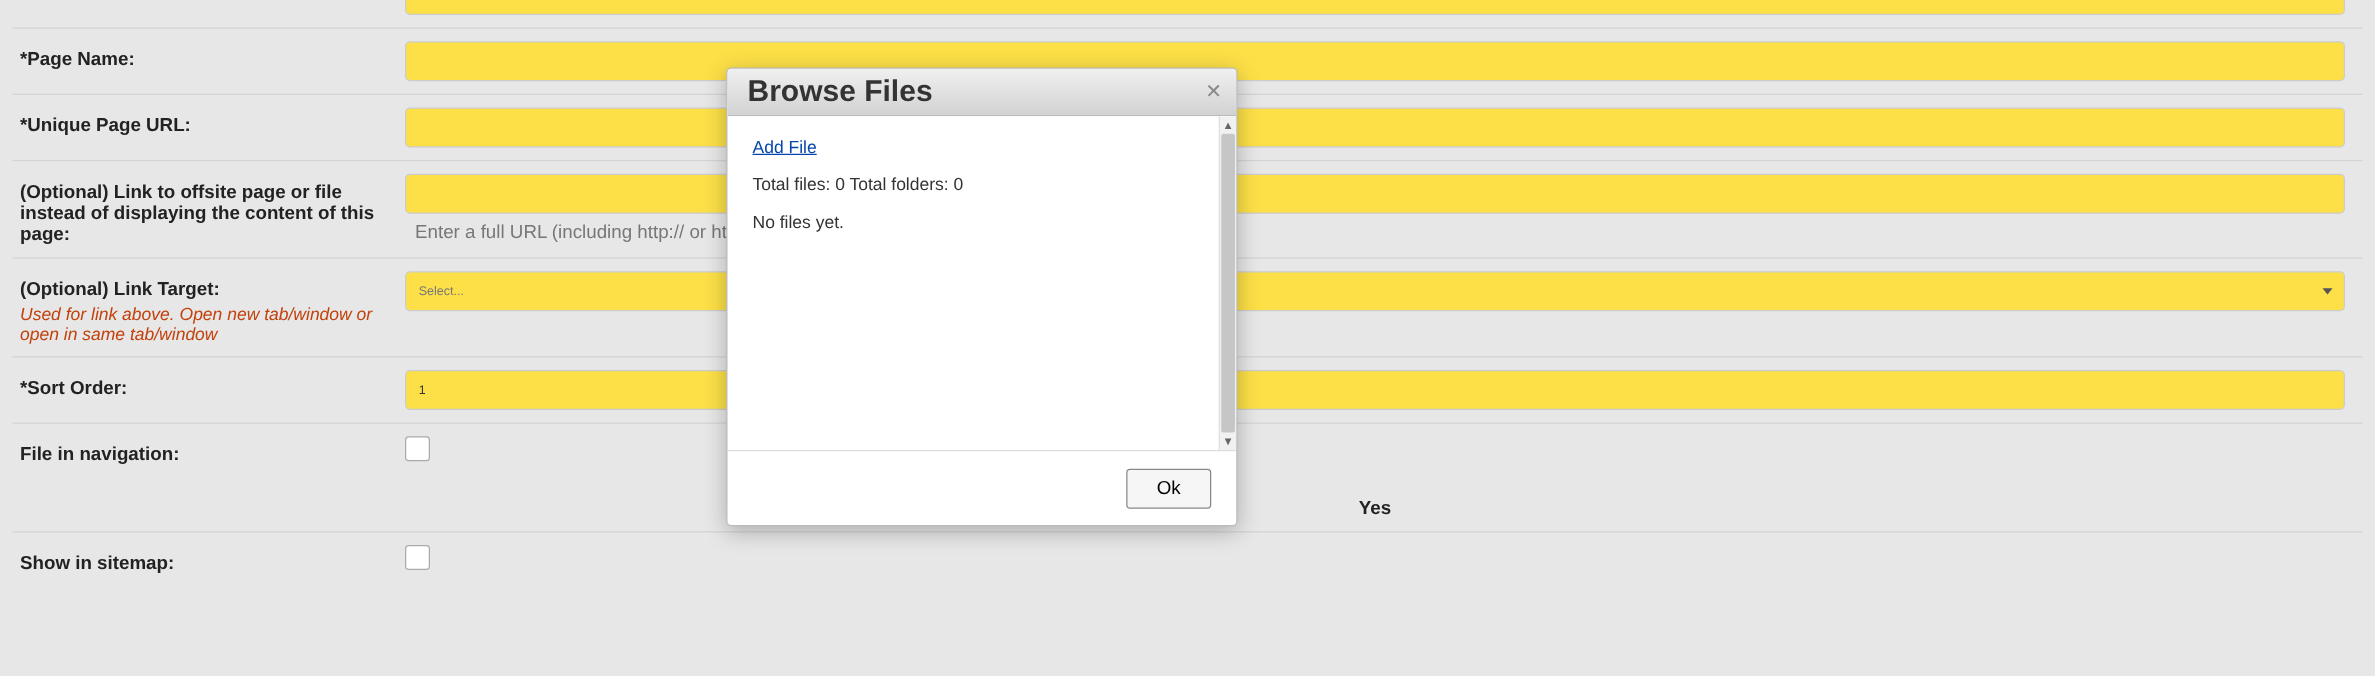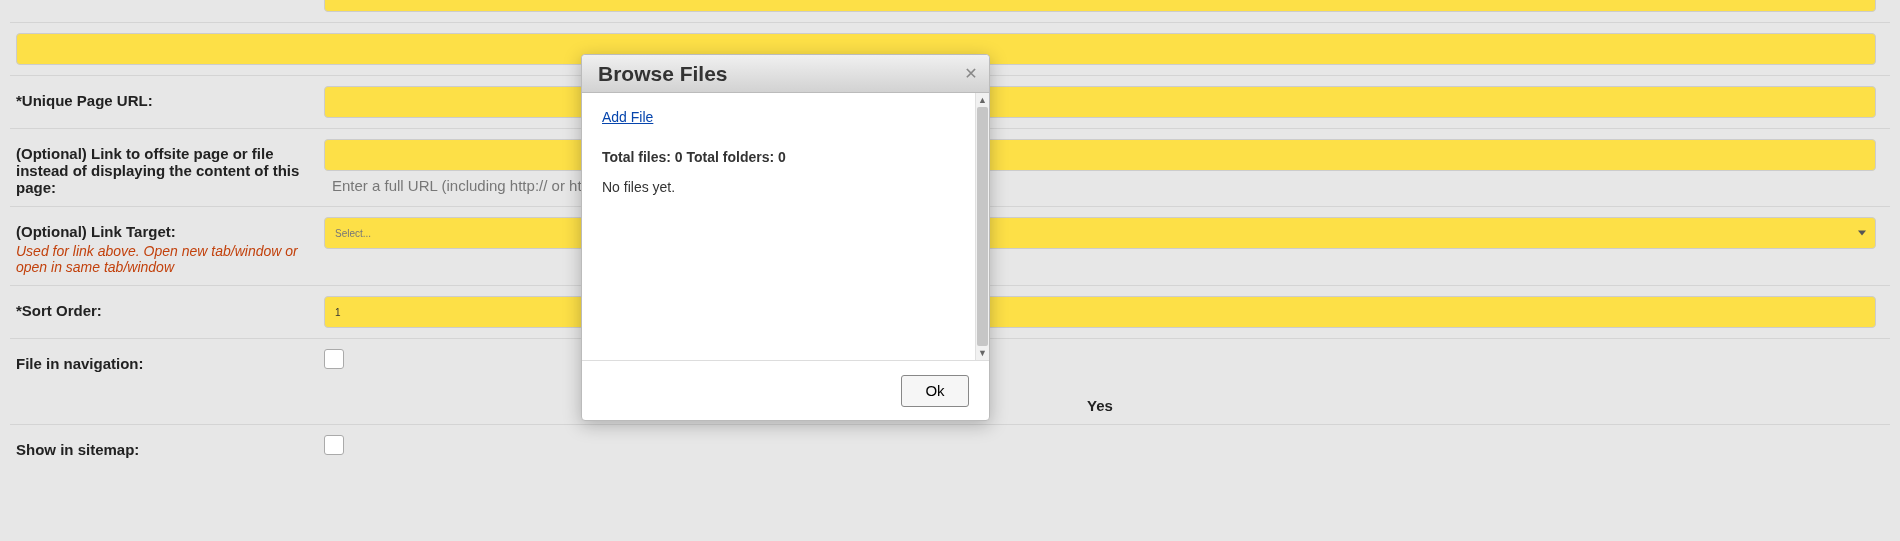--- a/index.html
+++ b/index.html
@@ -108,21 +108,21 @@
   .dialog-titlebar {
     height: 38px;
     background: linear-gradient(#f0f0f0, #d2d2d2);
     border-bottom: 1px solid #bbb;
     border-radius: 4px 4px 0 0;
     display: flex;
     align-items: center;
     padding: 0 8px 0 16px;
   }
   .dialog-title {
-    font-size: 21px;
+    font-size: 24px;
     font-weight: 700;
     color: #333;
     flex: 1;
   }
   .dialog-close {
     width: 20px; height: 20px;
     color: #888;
     font-size: 16px;
     line-height: 20px;
     text-align: center;
@@ -142,22 +142,22 @@
     padding: 16px 20px;
     font-size: 14px;
     color: #333;
   }
   .dialog-link {
     color: #0645ad;
     text-decoration: underline;
     font-size: 14px;
   }
   .dialog-stats {
-    font-weight: 700;
-    margin-top: 24px;
+    font-weight: 400;
+    margin-top: 14px;
   }
   .dialog-empty {
     margin-top: 14px;
   }
   .dialog-scrollbar {
     position: absolute;
     right: 0; top: 0;
     width: 14px;
     height: 100%;
     background: #f1f1f1;
@@ -215,20 +215,21 @@
     <div class="form-control-wrap">
       <div class="select-wrap">
         <select class="select-input">
           <option>None</option>
         </select>
       </div>
     </div>
   </div>
 
   <div class="form-row">
+    <div class="form-label">*Page Name:</div>
     <div class="form-control-wrap">
       <input type="text" class="text-input" value="" style="">
     </div>
   </div>
 
   <div class="form-row">
     <div class="form-label">*Unique Page URL:</div>
     <div class="form-control-wrap">
       <input type="text" class="text-input" value="" style="">
     </div>

